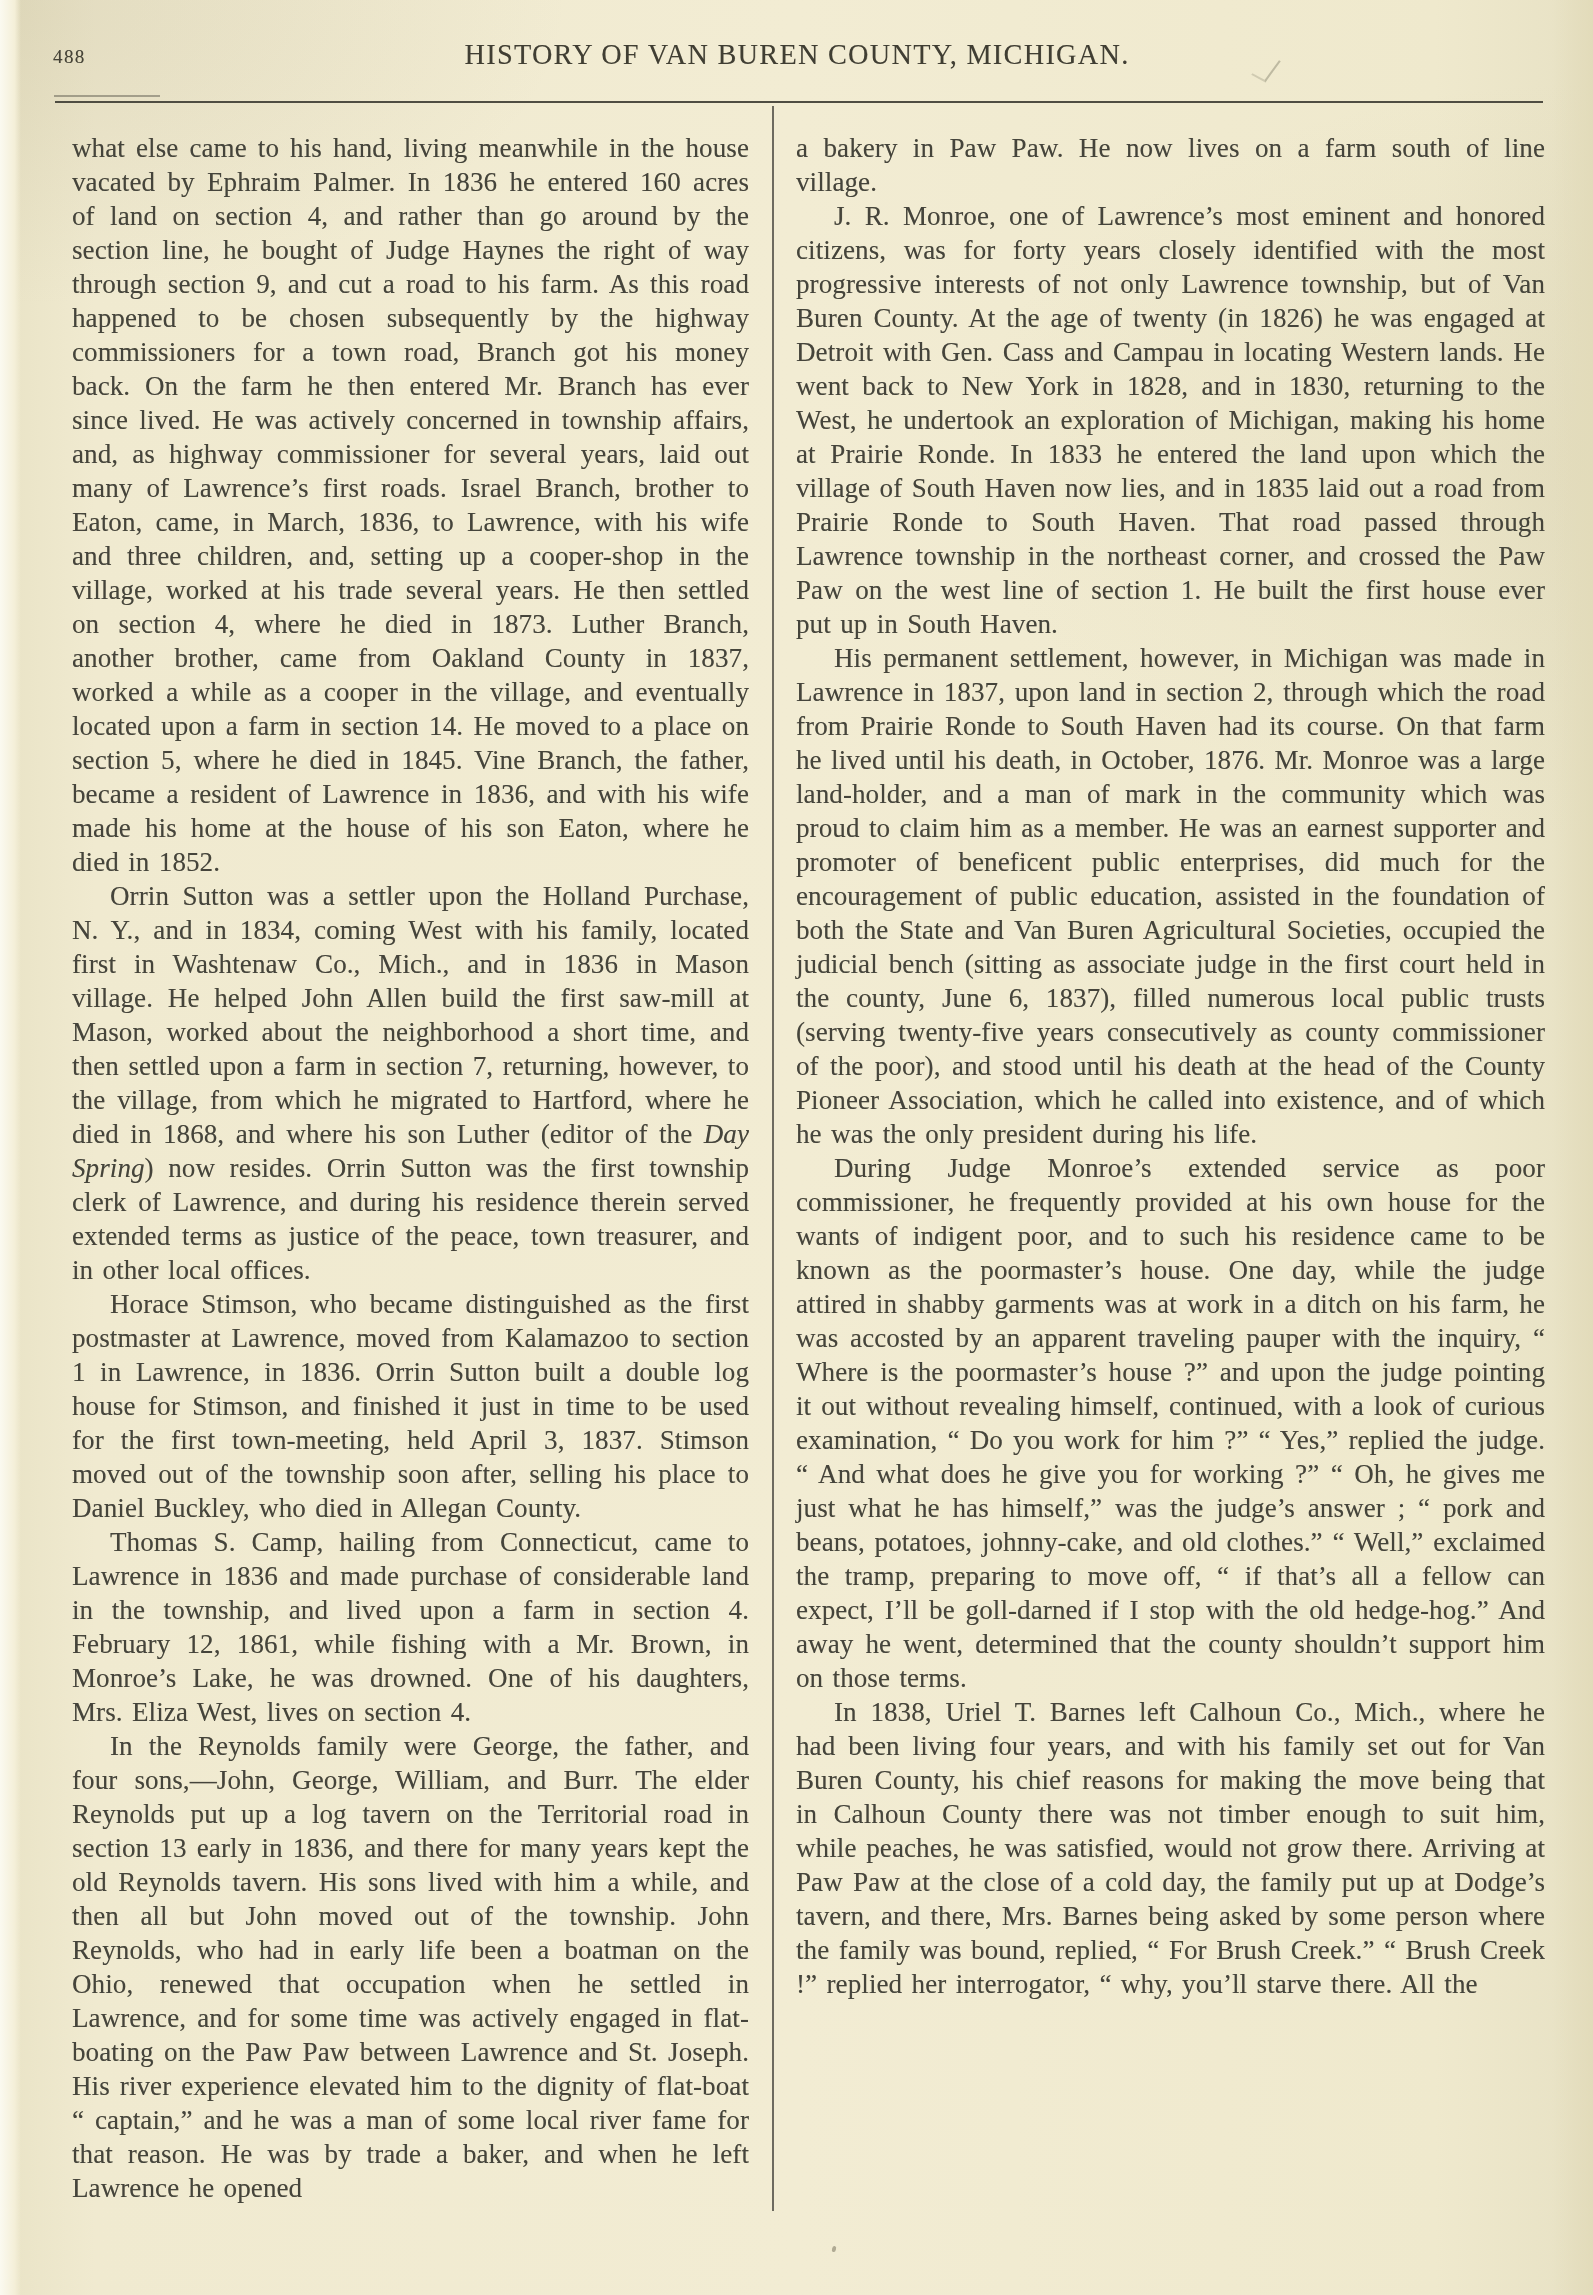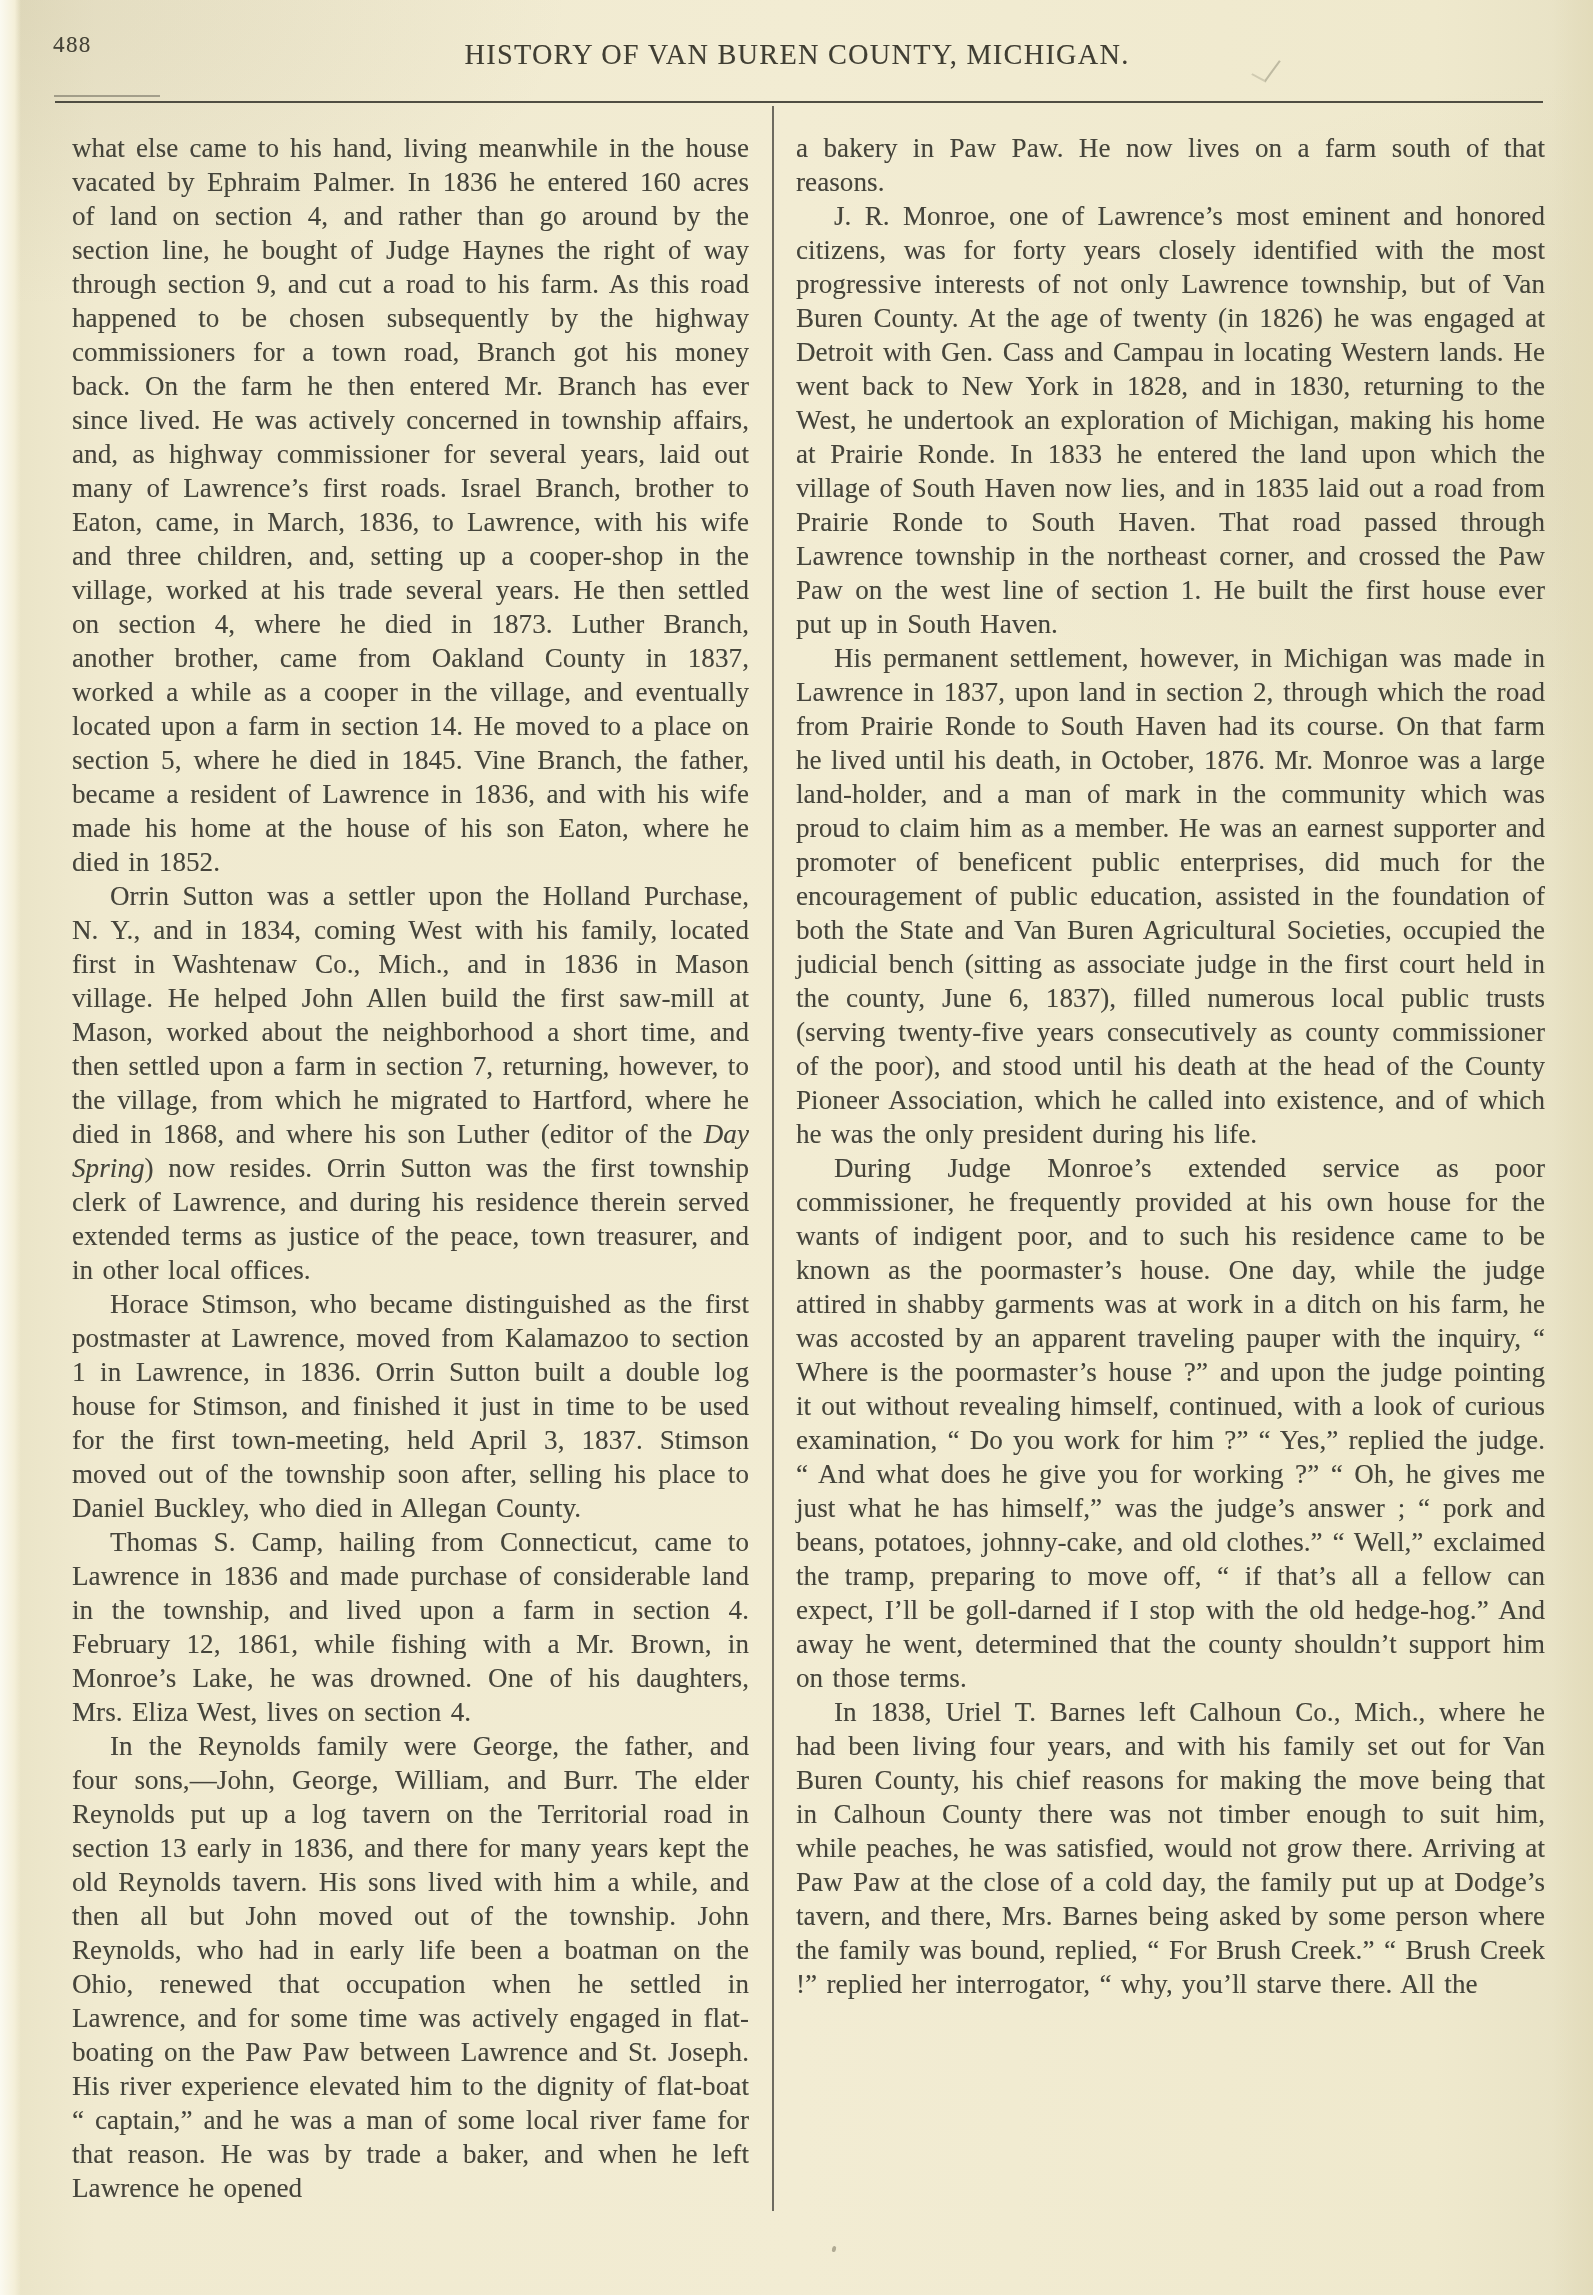--- a/index.html
+++ b/index.html
@@ -17,22 +17,22 @@
   }
   .edge-left{
     position:absolute;left:0;top:0;width:21px;height:100%;
     background:linear-gradient(90deg,#fbfaf0,#f4efd8 70%,rgba(244,239,216,0));
   }
   .edge-right{
     position:absolute;right:0;top:0;width:42px;height:100%;
     background:linear-gradient(270deg,#e2dbba,rgba(226,219,186,0));
   }
   .page-number{
-    position:absolute;left:53px;top:32px;
-    font-size:23px;color:#454337;letter-spacing:1.4px;
+    position:absolute;left:53px;top:46px;
+    font-size:19px;color:#454337;letter-spacing:1.4px;
     text-shadow:0.3px 0.3px 0.6px rgba(60,58,45,0.35);
   }
   .page-title{
     position:absolute;left:0;right:0;top:37px;margin:0;
     text-align:center;font-weight:normal;
     font-size:30px;letter-spacing:1.4px;color:#403e33;
     transform:scaleX(0.94);
     text-shadow:0.3px 0.3px 0.6px rgba(60,58,45,0.35);
   }
   .rule{
@@ -86,20 +86,20 @@
 
   <div class="col left">
     <p class="cont">what else came to his hand, living meanwhile in the house vacated by Ephraim Palmer.  In 1836 he entered 160 acres of land on section 4, and rather than go around by the section line, he bought of Judge Haynes the right of way through section 9, and cut a road to his farm.  As this road happened to be chosen subsequently by the highway commissioners for a town road, Branch got his money back.  On the farm he then entered Mr. Branch has ever since lived.  He was actively concerned in township affairs, and, as highway commissioner for several years, laid out many of Lawrence’s first roads.  Israel Branch, brother to Eaton, came, in March, 1836, to Lawrence, with his wife and three children, and, setting up a cooper-shop in the village, worked at his trade several years.  He then settled on section 4, where he died in 1873.  Luther Branch, another brother, came from Oakland County in 1837, worked a while as a cooper in the village, and eventually located upon a farm in section 14.  He moved to a place on section 5, where he died in 1845.  Vine Branch, the father, became a resident of Lawrence in 1836, and with his wife made his home at the house of his son Eaton, where he died in 1852.</p>
     <p class="ind"><span>Orrin Sutton was a settler upon the Holland Purchase, N. Y., and in 1834, coming West with his family, located first in Washtenaw Co., Mich., and in 1836 in Mason village.  He helped John Allen build the first saw-mill at Mason, worked about the neighborhood a short time, and then settled upon a farm in section 7, returning, however, to the village, from which he migrated to Hartford, where he died in 1868, and where his son Luther (editor of the </span><i>Day Spring</i><span>) now resides.  Orrin Sutton was the first township clerk of Lawrence, and during his residence therein served extended terms as justice of the peace, town treasurer, and in other local offices.</span></p>
     <p class="ind">Horace Stimson, who became distinguished as the first postmaster at Lawrence, moved from Kalamazoo to section 1 in Lawrence, in 1836.  Orrin Sutton built a double log house for Stimson, and finished it just in time to be used for the first town-meeting, held April 3, 1837.  Stimson moved out of the township soon after, selling his place to Daniel Buckley, who died in Allegan County.</p>
     <p class="ind">Thomas S. Camp, hailing from Connecticut, came to Lawrence in 1836 and made purchase of considerable land in the township, and lived upon a farm in section 4.  February 12, 1861, while fishing with a Mr. Brown, in Monroe’s Lake, he was drowned.  One of his daughters, Mrs. Eliza West, lives on section 4.</p>
     <p class="ind">In the Reynolds family were George, the father, and four sons,—John, George, William, and Burr.  The elder Reynolds put up a log tavern on the Territorial road in section 13 early in 1836, and there for many years kept the old Reynolds tavern.  His sons lived with him a while, and then all but John moved out of the township.  John Reynolds, who had in early life been a boatman on the Ohio, renewed that occupation when he settled in Lawrence, and for some time was actively engaged in flat-boating on the Paw Paw between Lawrence and St. Joseph.  His river experience elevated him to the dignity of flat-boat “ captain,” and he was a man of some local river fame for that reason.  He was by trade a baker, and when he left Lawrence he opened</p>
   </div>
 
   <div class="col right">
-    <p class="cont">a bakery in Paw Paw.  He now lives on a farm south of that reasons.</p>
+    <p class="cont">a bakery in Paw Paw.  He now lives on a farm south of line village.</p>
     <p class="ind">J. R. Monroe, one of Lawrence’s most eminent and honored citizens, was for forty years closely identified with the most progressive interests of not only Lawrence township, but of Van Buren County.  At the age of twenty (in 1826) he was engaged at Detroit with Gen. Cass and Campau in locating Western lands.  He went back to New York in 1828, and in 1830, returning to the West, he undertook an exploration of Michigan, making his home at Prairie Ronde.  In 1833 he entered the land upon which the village of South Haven now lies, and in 1835 laid out a road from Prairie Ronde to South Haven.  That road passed through Lawrence township in the northeast corner, and crossed the Paw Paw on the west line of section 1.  He built the first house ever put up in South Haven.</p>
     <p class="ind">His permanent settlement, however, in Michigan was made in Lawrence in 1837, upon land in section 2, through which the road from Prairie Ronde to South Haven had its course.  On that farm he lived until his death, in October, 1876.  Mr. Monroe was a large land-holder, and a man of mark in the community which was proud to claim him as a member.  He was an earnest supporter and promoter of beneficent public enterprises, did much for the encouragement of public education, assisted in the foundation of both the State and Van Buren Agricultural Societies, occupied the judicial bench (sitting as associate judge in the first court held in the county, June 6, 1837), filled numerous local public trusts (serving twenty-five years consecutively as county commissioner of the poor), and stood until his death at the head of the County Pioneer Association, which he called into existence, and of which he was the only president during his life.</p>
     <p class="ind">During Judge Monroe’s extended service as poor commissioner, he frequently provided at his own house for the wants of indigent poor, and to such his residence came to be known as the poormaster’s house.  One day, while the judge attired in shabby garments was at work in a ditch on his farm, he was accosted by an apparent traveling pauper with the inquiry, “ Where is the poormaster’s house ?” and upon the judge pointing it out without revealing himself, continued, with a look of curious examination, “ Do you work for him ?”  “ Yes,” replied the judge.  “ And what does he give you for working ?”  “ Oh, he gives me just what he has himself,” was the judge’s answer ; “ pork and beans, potatoes, johnny-cake, and old clothes.”  “ Well,” exclaimed the tramp, preparing to move off, “ if that’s all a fellow can expect, I’ll be goll-darned if I stop with the old hedge-hog.”  And away he went, determined that the county shouldn’t support him on those terms.</p>
     <p class="ind">In 1838, Uriel T. Barnes left Calhoun Co., Mich., where he had been living four years, and with his family set out for Van Buren County, his chief reasons for making the move being that in Calhoun County there was not timber enough to suit him, while peaches, he was satisfied, would not grow there.  Arriving at Paw Paw at the close of a cold day, the family put up at Dodge’s tavern, and there, Mrs. Barnes being asked by some person where the family was bound, replied, “ For Brush Creek.”  “ Brush Creek !” replied her interrogator, “ why, you’ll starve there.  All the</p>
   </div>
 </div>
 
 
 </body></html>

